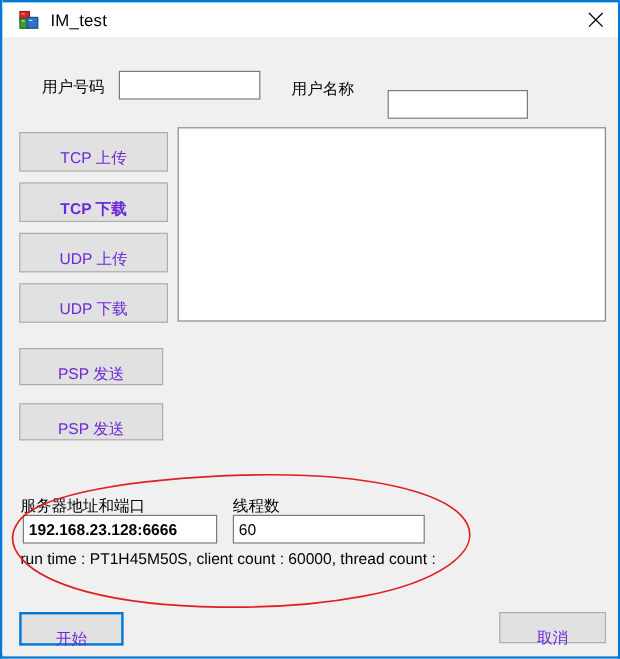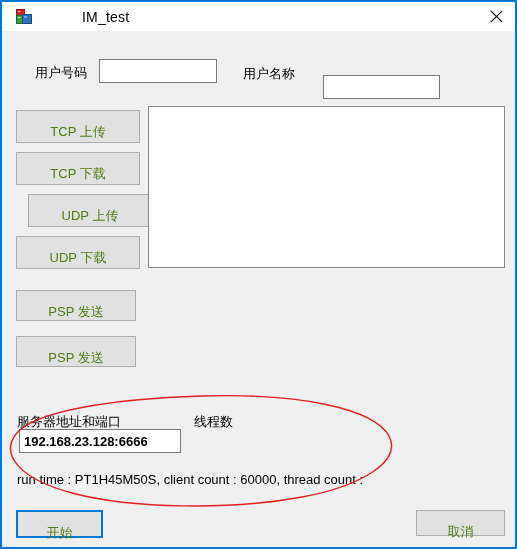--- a/index.html
+++ b/index.html
@@ -36,21 +36,20 @@
     width: 17px; height: 17px;
   }
   #window-title {
     position: absolute;
     left: 40px; top: 6px;
     font-size: 14px;
     color: #000000;
     line-height: 18px;
     letter-spacing: 0.2px;
     white-space: nowrap;
-    margin-left: 40px;
   }
   #close-button {
     position: absolute;
     right: 0px; top: 0px;
     width: 45px; height: 29px;
     display: flex;
     align-items: center;
     justify-content: center;
     cursor: default;
   }
@@ -84,42 +83,42 @@
     outline: none;
     line-height: normal;
   }
   .btn {
     position: absolute;
     box-sizing: border-box;
     background: #e1e1e1;
     border: 1px solid #adadad;
     font-family: "Liberation Sans", "DejaVu Sans", sans-serif;
     font-size: 13px;
-    color: #4d7c0f;
+    color: #6d28d9;
     text-align: center;
     cursor: default;
     padding: 12px;
     white-space: nowrap;
   }
   .btn.default {
     border: 2px solid #0078d7;
     background: #e1e1e1;
   }
   #log-area {
     position: absolute;
     left: 146px; top: 75px;
     width: 357px; height: 162px;
     box-sizing: border-box;
     background: #ffffff;
     border: 1px solid #828790;
     overflow: auto;
   }
   #status-text {
     position: absolute;
-    left: 15px; top: 441px;
+    left: 15px; top: 427px;
     font-size: 13px;
     color: #000000;
     white-space: nowrap;
     line-height: 16px;
   }
   
   #annotation-ellipse {
     position: absolute;
     left: 0; top: 0;
     width: 513px; height: 514px;
@@ -160,32 +159,33 @@
 
   <div id="client-area">
 
     <span class="lbl" style="left:33px; top:34px;">用户号码</span>
     <input class="txtbox" type="text" style="left: 97px; top: 28px; width: 118px; height: 24px;" value="">
 
     <span class="lbl" style="left:241px; top:35px;">用户名称</span>
     <input class="txtbox" type="text" style="left: 321px; top: 44px; width: 117px; height: 24px;" value="">
 
     <button class="btn" style="left:14px; top:79px; width:124px; height:33px;">TCP 上传</button>
-    <button class="btn" style="left:14px; top:121px; width:124px; height:33px;">TCP 下载</button>
-    <button class="btn" style="left:14px; top:163px; width:124px; height:33px;margin-left:12px;">UDP 上传</button>
+    <button class="btn" style="left:14px; top:121px; width:124px; height:33px;font-weight:bold;">TCP 下载</button>
+    <button class="btn" style="left:14px; top:163px; width:124px; height:33px;">UDP 上传</button>
     <button class="btn" style="left:14px; top:205px; width:124px; height:33px;">UDP 下载</button>
     <button class="btn" style="left:14px; top:259px; width:120px; height:31px;">PSP 发送</button>
     <button class="btn" style="left:14px; top:305px; width:120px; height:31px;">PSP 发送</button>
 
     <div id="log-area"></div>
 
     <span class="lbl" style="left:15px; top:383px;">服务器地址和端口</span>
     <input class="txtbox" type="text" style="left: 17px; top: 398px; width: 162px; height: 24px; font-weight: bold;" value="192.168.23.128:6666">
 
     <span class="lbl" style="left:192px; top:383px;text-align:right;">线程数</span>
+    <input class="txtbox" type="text" style="left: 192px; top: 398px; width: 160px; height: 24px;" value="60">
 
     <span id="status-text">run time : PT1H45M50S, client count : 60000, thread count :</span>
 
     <button class="btn" style="left:414px; top:479px; width:89px; height:24px;">取消</button>
     <button class="btn default" style="left:14px; top:479px; width:87px; height:24px;">开始</button>
 
     <svg id="annotation-ellipse" viewBox="0 0 513 514">
       <path d="M 200 365
                C 300 362, 372 378, 387 405
                C 400 430, 360 455, 300 466

